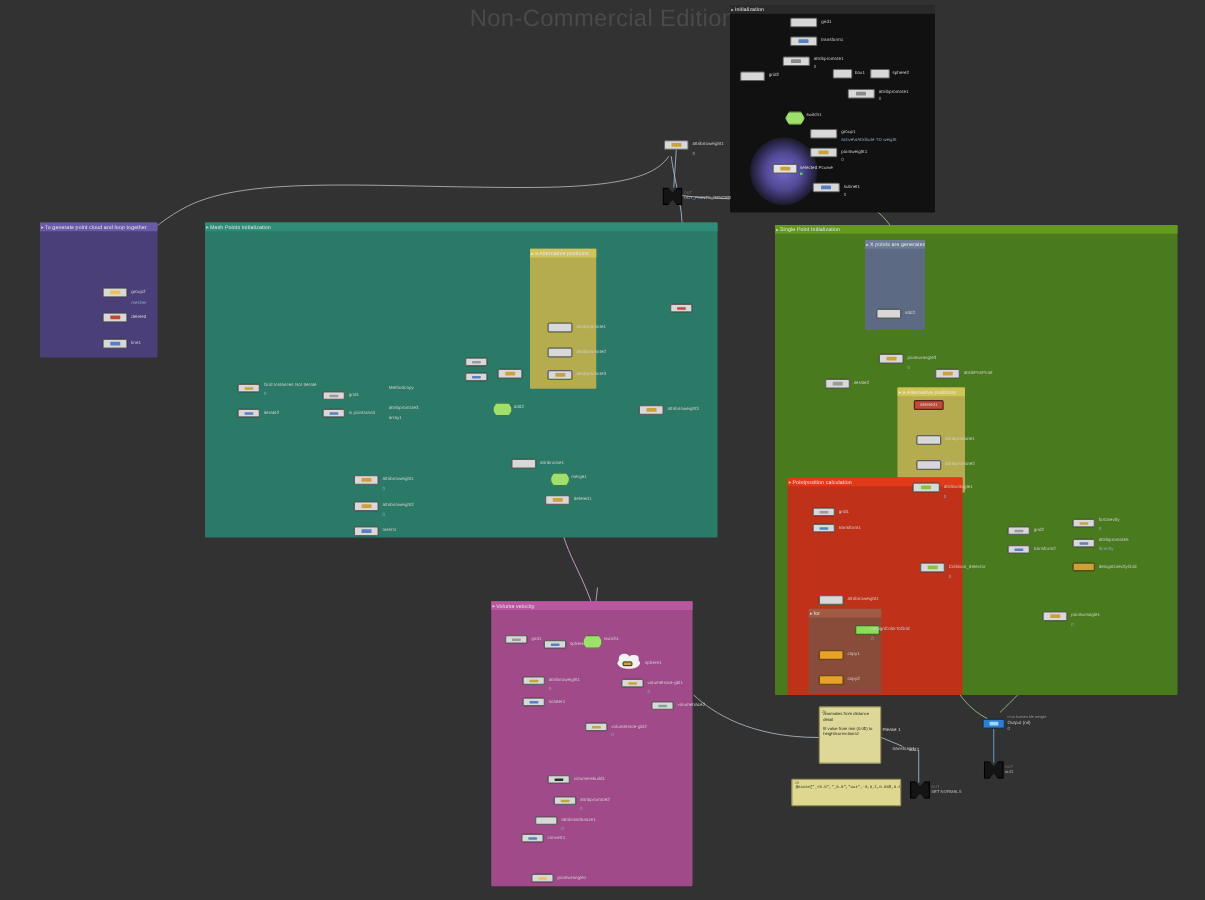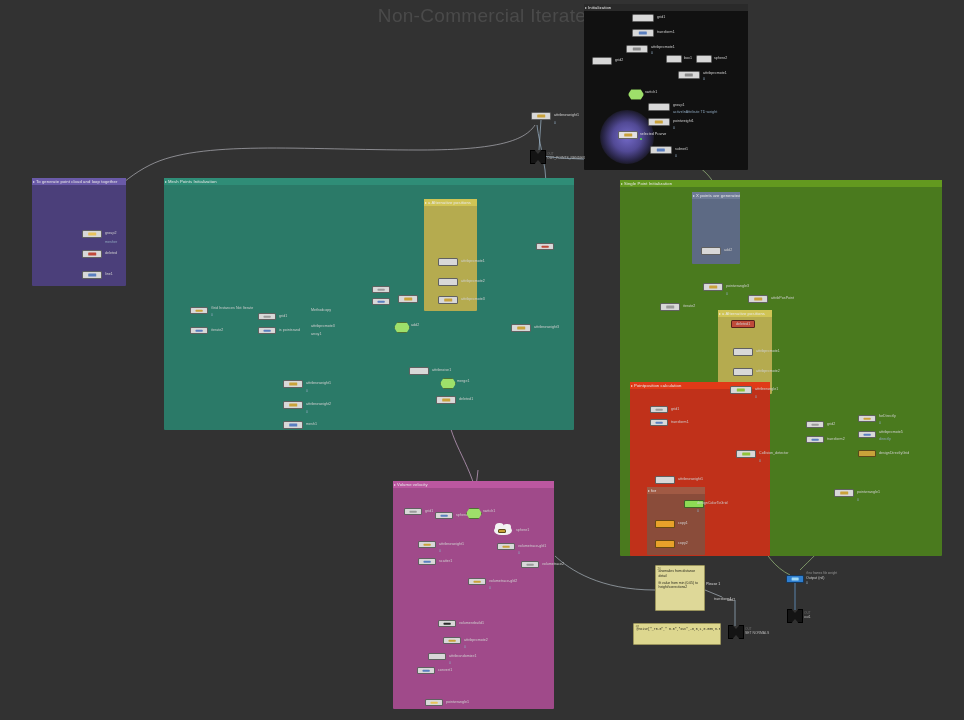--- a/index.html
+++ b/index.html
@@ -53,21 +53,21 @@
         overflow:hidden;}
   .note .nhdr{position:absolute;left:1.5px;top:.6px;font-size:3px;color:#6d6840;}
   .note p{margin:0 0 2.6px 0;}
   .note.code{background:#ddd78f;font-family:"Liberation Mono",monospace;font-size:3.2px;}
 </style>
 </head>
 <body>
 
 <div id="stage">
 
-  <div class="wm" style="top:5px;">Non-Commercial Iterate</div>
+  <div class="wm" style="top:5px;">Non-Commercial Edition</div>
 
   <svg class="wires" viewBox="0 0 964 720">
     <g fill="none" stroke-width="0.7">
 
       <path d="M92 234 L92 252" stroke="#b9b0e0"></path>
       <path d="M92 258 L92 273" stroke="#b9b0e0"></path>
       <path d="M92 230 C92 210, 120 180, 150 165 C200 140, 300 150, 420 150 C500 150, 525 140, 535 125" stroke="#b0b0b8"></path>
 
       <path d="M199 314 L199 328" stroke="#8fd0c0"></path>
       <path d="M267 320 L267 328" stroke="#8fd0c0"></path>

